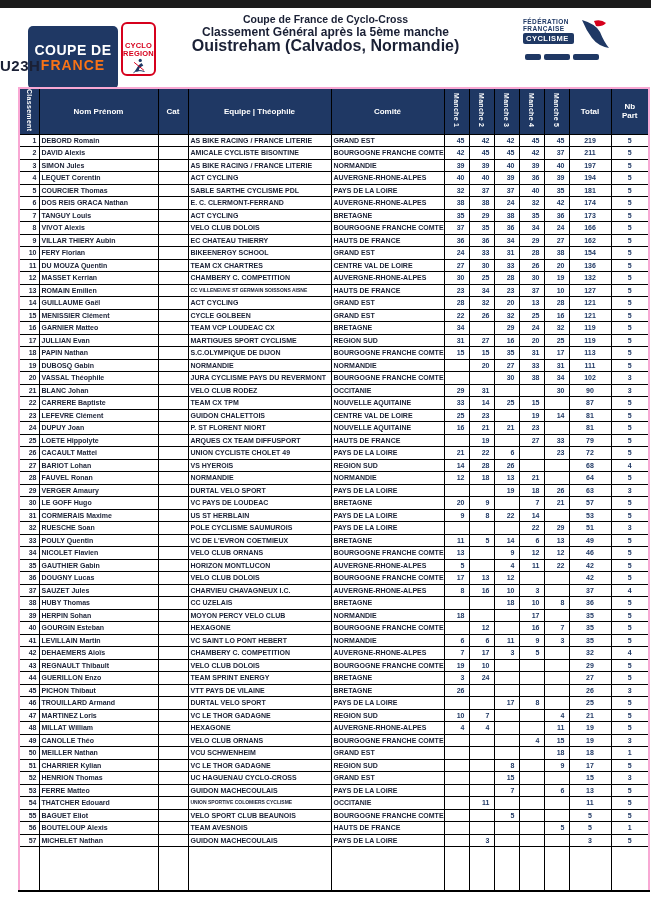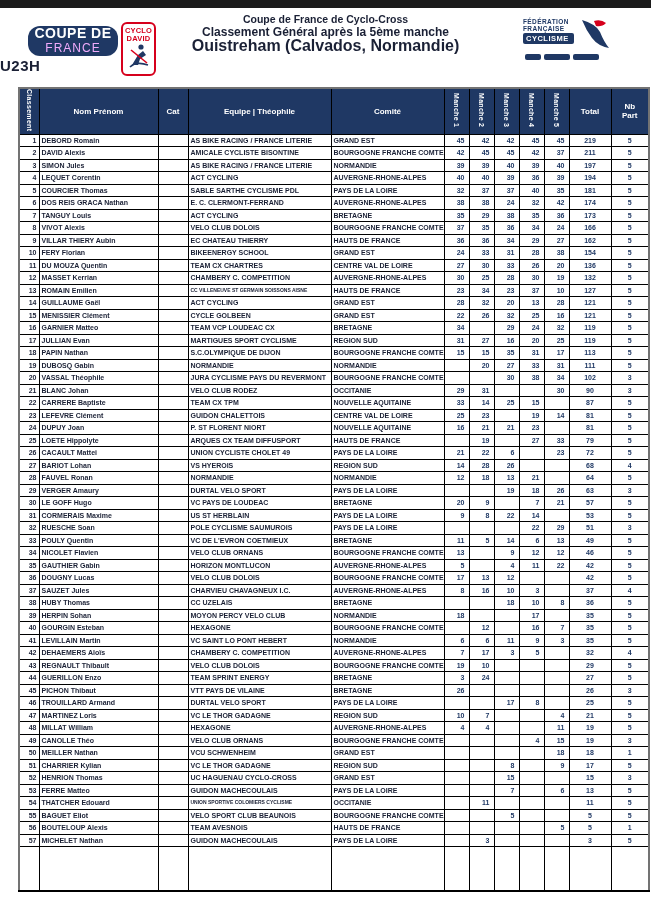--- a/index.html
+++ b/index.html
@@ -3,26 +3,26 @@
 <meta charset="utf-8">
 <style>
   * { margin:0; padding:0; box-sizing:border-box; }
   html,body { width:651px; height:897px; }
   body { position:relative; background:#fff; font-family:"Liberation Sans", sans-serif; overflow:hidden; }
 
   .topbar { position:absolute; left:0; top:0; width:651px; height:8px; background:#1b1b1b; }
 
   
   .logo-left { position:absolute; left:28px; top:22px; display:flex; gap:3px; align-items:stretch; }
-  .cdf-box { width:90px; height:30px; background:#1f3864; border-radius:12px; display:flex; flex-direction:column;
+  .cdf-box { width:90px; height:63px; background:#1f3864; border-radius:5px; display:flex; flex-direction:column;
              align-items:center; justify-content:center; margin-top:4px; }
   .cdf-box .l1 { color:#fff; font-weight:bold; font-size:14px; letter-spacing:.5px; line-height:14px; }
-  .cdf-box .l2 { color:#f0abfc; font-weight:normal; font-size:12px; letter-spacing:1px; line-height:16px; }
+  .cdf-box .l2 { color:#f97316; font-weight:bold; font-size:14px; letter-spacing:1px; line-height:16px; }
   .cx-badge { width:35px; height:54px; background:#fff; border:2.5px solid #d6001c; border-radius:6px;
-              display:flex; flex-direction:column; align-items:center; padding-top:3px; }
+              display:flex; flex-direction:column; align-items:center; padding-top:18px; }
   .cx-badge .b1 { color:#d6001c; font-weight:bold; font-size:7.5px; line-height:7.5px; letter-spacing:.2px; }
   .cx-badge svg { margin-top:1px; }
 
   
   .titles { position:absolute; left:140px; right:140px; top:13px; text-align:center; color:#1a2035; }
   .titles .t1 { font-size:10.5px; font-weight:bold; line-height:13px; }
   .titles .t2 { font-size:12px;  font-weight:bold; line-height:13px; }
   .titles .t3 { font-size:16px;  font-weight:bold; line-height:13px; }
   .category { position:absolute; left:0; right:0; top:57px; text-align:left;
               font-size:15px; font-weight:bold; color:#1a2035; letter-spacing:.5px; }
@@ -33,21 +33,21 @@
   .ffc-words { display:flex; flex-direction:column; }
   .ffc-words .f1, .ffc-words .f2 { color:#1f3864; font-weight:bold; font-size:6.5px; line-height:7px; letter-spacing:.4px; }
   .ffc-bar { margin-top:1px; background:#1f3864; color:#fff; font-weight:bold; font-size:7.5px;
              padding:1px 5px 1px 3px; border-radius:2px; letter-spacing:.5px; }
   .ffc-social { display:flex; gap:3px; margin-top:4px; margin-left:14px; }
   .ffc-social .pill { height:6px; background:#1f3864; border-radius:2px; }
   .p1{width:16px;} .p2{width:26px;} .p3{width:26px;}
 
   
   table.results { position:absolute; left:18px; top:87px; width:630px; table-layout:fixed;
-                  border-collapse:collapse; border:2px solid #737373; }
+                  border-collapse:collapse; border:2px solid #f9a8d4; }
   .results th, .results td { border:1px solid #000; overflow:hidden; white-space:nowrap; }
   .results thead th { background:#1f3864; color:#fff; font-weight:bold; font-size:8px; height:46px; text-align:center; }
   .vert { writing-mode:vertical-rl; display:inline-block; font-size:7px; font-weight:bold; color:#fff;
           letter-spacing:.3px; max-height:44px; }
   .results td { height:12.5px; font-size:7px; font-weight:bold; line-height:11px; color:#1a2035; }
   td.rank   { text-align:right; padding-right:2px; }
   td.name   { text-align:left;  padding-left:2px; }
   td.team   { text-align:left;  padding-left:2px; }
   td.team.sm{ font-size:5px; }
   td.comite { text-align:left;  padding-left:2px; }
@@ -61,21 +61,21 @@
 
 <div class="topbar"></div>
 
 <div class="logo-left">
   <div class="cdf-box">
     <div class="l1">COUPE DE</div>
     <div class="l2">FRANCE</div>
   </div>
   <div class="cx-badge">
     <div class="b1">CYCLO</div>
-    <div class="b1">DAVID</div>
+    <div class="b1">REGION</div>
     <svg width="22" height="26" viewBox="0 0 22 26">
       <circle cx="13" cy="4" r="2.6" fill="#1f3864"></circle>
       <path d="M4 22 L10 12 L15 8 L18 12 L12 16 L10 22 Z" fill="#1f3864"></path>
       <path d="M2 24 Q8 18 20 22" stroke="#1f3864" stroke-width="1.6" fill="none"></path>
       <path d="M3 7 L19 20" stroke="#d6001c" stroke-width="1.6"></path>
     </svg>
   </div>
 </div>
 
 <div class="titles">

